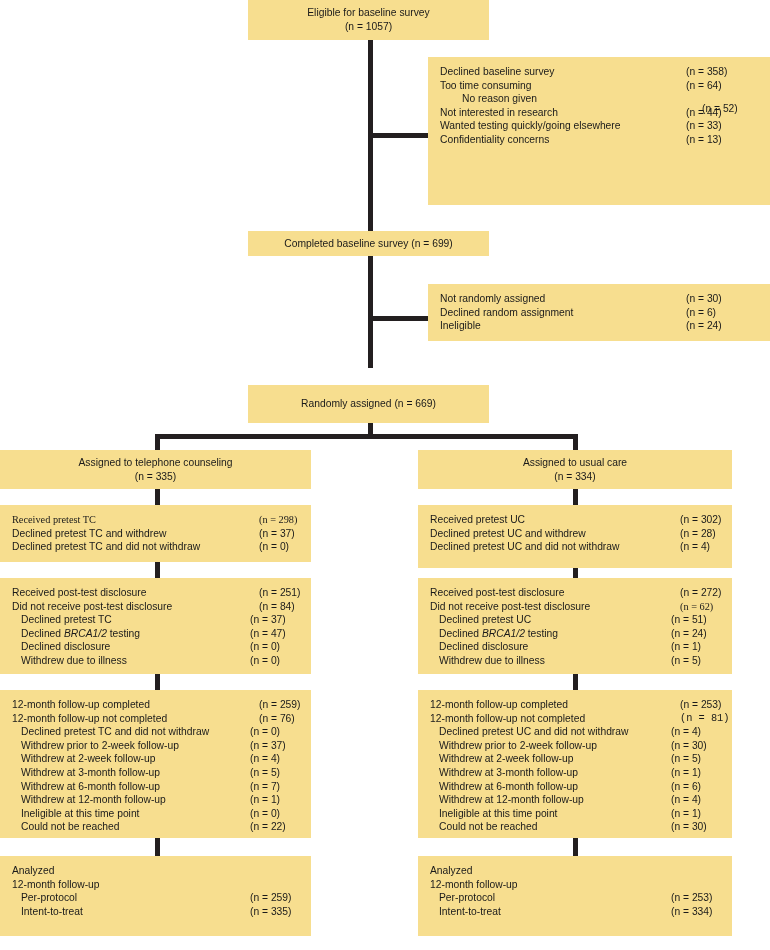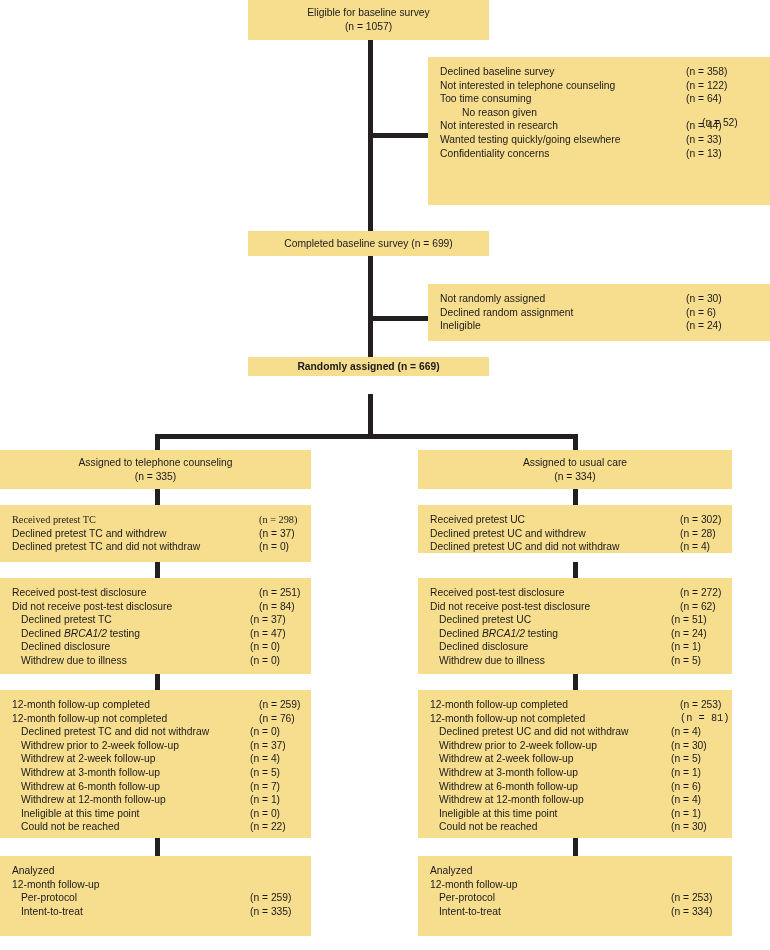--- a/index.html
+++ b/index.html
@@ -97,39 +97,38 @@
   <div class="vline" style="left:573px; top:674px; height:16px;"></div>
   <div class="vline" style="left:573px; top:838px; height:18px;"></div>
 
   <div class="box centered" style="left:248px; top:0px; width:241px; height:40px;">
     <span class="ctr-line">Eligible for baseline survey</span>
     <span class="ctr-line">(n = 1057)</span>
   </div>
 
   <div class="box listbox" style="left: 428px; top: 57px; width: 342px; height: 148px; position: absolute;">
       <div class="row" style="position: relative;"><span class="lbl">Declined baseline survey</span><span class="num" style="left: 246px;">(n = 358)</span></div>
-      <div class="row" style="position: relative;"><span class="lbl">Not interested in telephone counseling</span><span class="num" style="left: 246px;">(n = 122)</span></div>
       <div class="row" style="position: relative;"><span class="lbl">Too time consuming</span><span class="num" style="left: 246px;">(n = 64)</span></div>
       <div class="row" style="position: relative; padding-left: 22px;"><span class="lbl">No reason given</span><span class="num" style="left: 262px; margin-top: 10px;">(n = 52)</span></div>
       <div class="row" style="position: relative;"><span class="lbl">Not interested in research</span><span class="num" style="left: 246px;">(n = 44)</span></div>
       <div class="row" style="position: relative;"><span class="lbl">Wanted testing quickly/going elsewhere</span><span class="num" style="left: 246px;">(n = 33)</span></div>
       <div class="row" style="position: relative;"><span class="lbl">Confidentiality concerns</span><span class="num" style="left: 246px;">(n = 13)</span></div>
     </div>
 
   <div class="box centered" style="left:248px; top:231px; width:241px; height:25px;">
     <span class="ctr-line">Completed baseline survey (n = 699)</span>
   </div>
 
   <div class="box listbox" style="left: 428px; top: 284px; width: 342px; height: 57px; position: absolute;">
       <div class="row" style="position: relative;"><span class="lbl">Not randomly assigned</span><span class="num" style="left: 246px;">(n = 30)</span></div>
       <div class="row" style="position: relative;"><span class="lbl">Declined random assignment</span><span class="num" style="left: 246px;">(n = 6)</span></div>
       <div class="row" style="position: relative;"><span class="lbl">Ineligible</span><span class="num" style="left: 246px;">(n = 24)</span></div>
     </div>
 
-  <div class="box centered" style="left:248px; top:357px; width:241px; height:19px;font-weight:bold;">
+  <div class="box centered" style="left:248px; top:385px; width:241px; height:38px;">
     <span class="ctr-line">Randomly assigned (n = 669)</span>
   </div>
 
   <div class="box centered" style="left:0px; top:450px; width:311px; height:39px;">
     <span class="ctr-line">Assigned to telephone counseling</span>
     <span class="ctr-line">(n = 335)</span>
   </div>
 
   <div class="box listbox" style="left: 0px; top: 505px; width: 311px; height: 57px; position: absolute;">
       <div class="row" style="position: relative; font-family: Liberation Serif, serif;"><span class="lbl">Received pretest TC</span><span class="num" style="left: 247px;">(n = 298)</span></div>
@@ -164,29 +163,29 @@
       <div class="row" style="position: relative;"><span class="lbl">12-month follow-up</span></div>
       <div class="row indent1" style="position: relative;"><span class="lbl">Per-protocol</span><span class="num" style="left: 238px;">(n = 259)</span></div>
       <div class="row indent1" style="position: relative;"><span class="lbl">Intent-to-treat</span><span class="num" style="left: 238px;">(n = 335)</span></div>
     </div>
 
   <div class="box centered" style="left:418px; top:450px; width:314px; height:39px;">
     <span class="ctr-line">Assigned to usual care</span>
     <span class="ctr-line">(n = 334)</span>
   </div>
 
-  <div class="box listbox" style="left: 418px; top: 505px; width: 314px; height: 48px; position: absolute;">
+  <div class="box listbox" style="left: 418px; top: 505px; width: 314px; height: 63px; position: absolute;">
       <div class="row" style="position: relative;"><span class="lbl">Received pretest UC</span><span class="num" style="left: 250px;">(n = 302)</span></div>
       <div class="row" style="position: relative;"><span class="lbl">Declined pretest UC and withdrew</span><span class="num" style="left: 250px;">(n = 28)</span></div>
       <div class="row" style="position: relative;"><span class="lbl">Declined pretest UC and did not withdraw</span><span class="num" style="left: 250px;">(n = 4)</span></div>
     </div>
 
   <div class="box listbox" style="left: 418px; top: 578px; width: 314px; height: 96px; position: absolute;">
       <div class="row" style="position: relative;"><span class="lbl">Received post-test disclosure</span><span class="num" style="left: 250px;">(n = 272)</span></div>
-      <div class="row" style="position: relative;"><span class="lbl">Did not receive post-test disclosure</span><span class="num" style="left: 250px;">(n = 62)</span></div>
+      <div class="row" style="position: relative;"><span class="lbl">Did not receive post-test disclosure</span><span class="num" style="left: 250px; font-family: Liberation Serif, serif;">(n = 62)</span></div>
       <div class="row indent1" style="position: relative;"><span class="lbl">Declined pretest UC</span><span class="num" style="left: 241px;">(n = 51)</span></div>
       <div class="row indent1" style="position: relative;"><span class="lbl">Declined <span class="ital">BRCA1/2</span> testing</span><span class="num" style="left: 241px;">(n = 24)</span></div>
       <div class="row indent1" style="position: relative;"><span class="lbl">Declined disclosure</span><span class="num" style="left: 241px;">(n = 1)</span></div>
       <div class="row indent1" style="position: relative;"><span class="lbl">Withdrew due to illness</span><span class="num" style="left: 241px;">(n = 5)</span></div>
     </div>
 
   <div class="box listbox" style="left: 418px; top: 690px; width: 314px; height: 148px; position: absolute;">
       <div class="row" style="position: relative;"><span class="lbl">12-month follow-up completed</span><span class="num" style="left: 250px;">(n = 253)</span></div>
       <div class="row" style="position: relative;"><span class="lbl">12-month follow-up not completed</span><span class="num" style="left: 250px; font-family: Liberation Mono, monospace;">(n = 81)</span></div>
       <div class="row indent1" style="position: relative;"><span class="lbl">Declined pretest UC and did not withdraw</span><span class="num" style="left: 241px;">(n = 4)</span></div>

